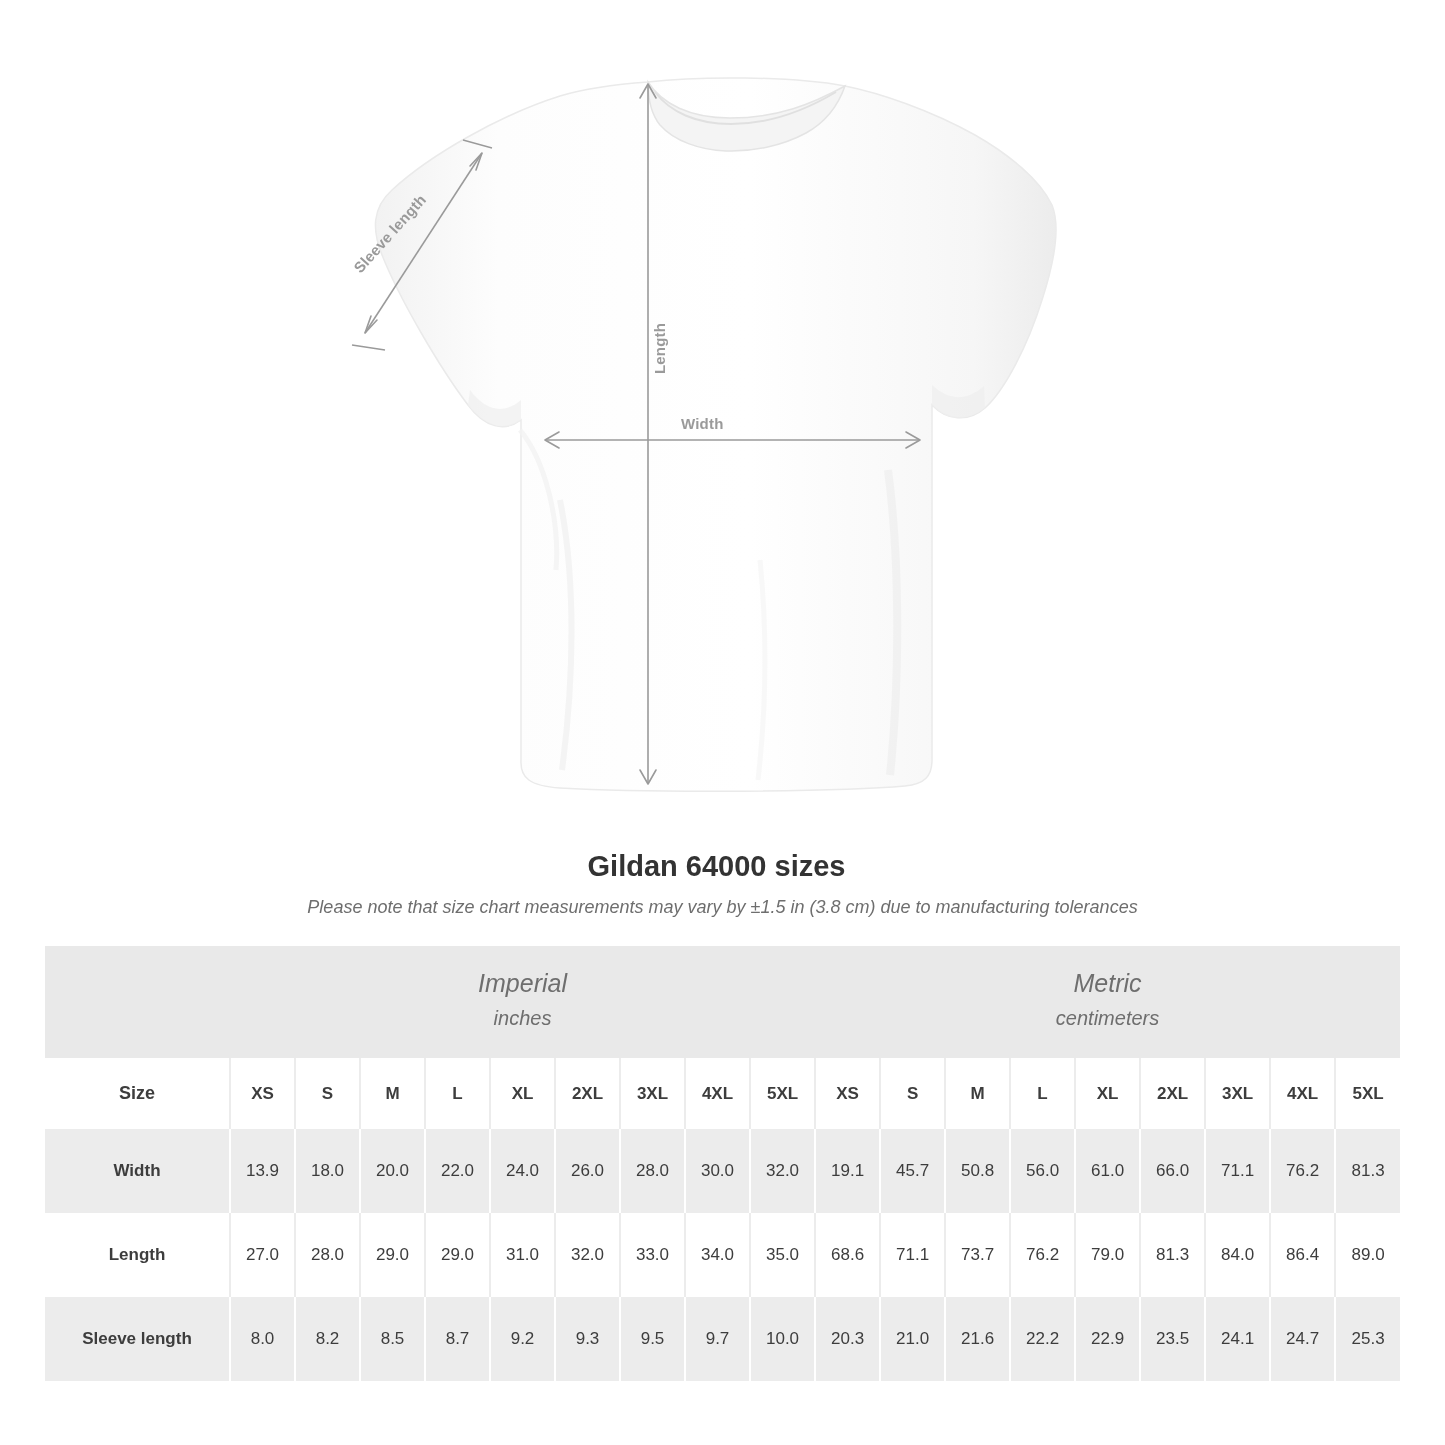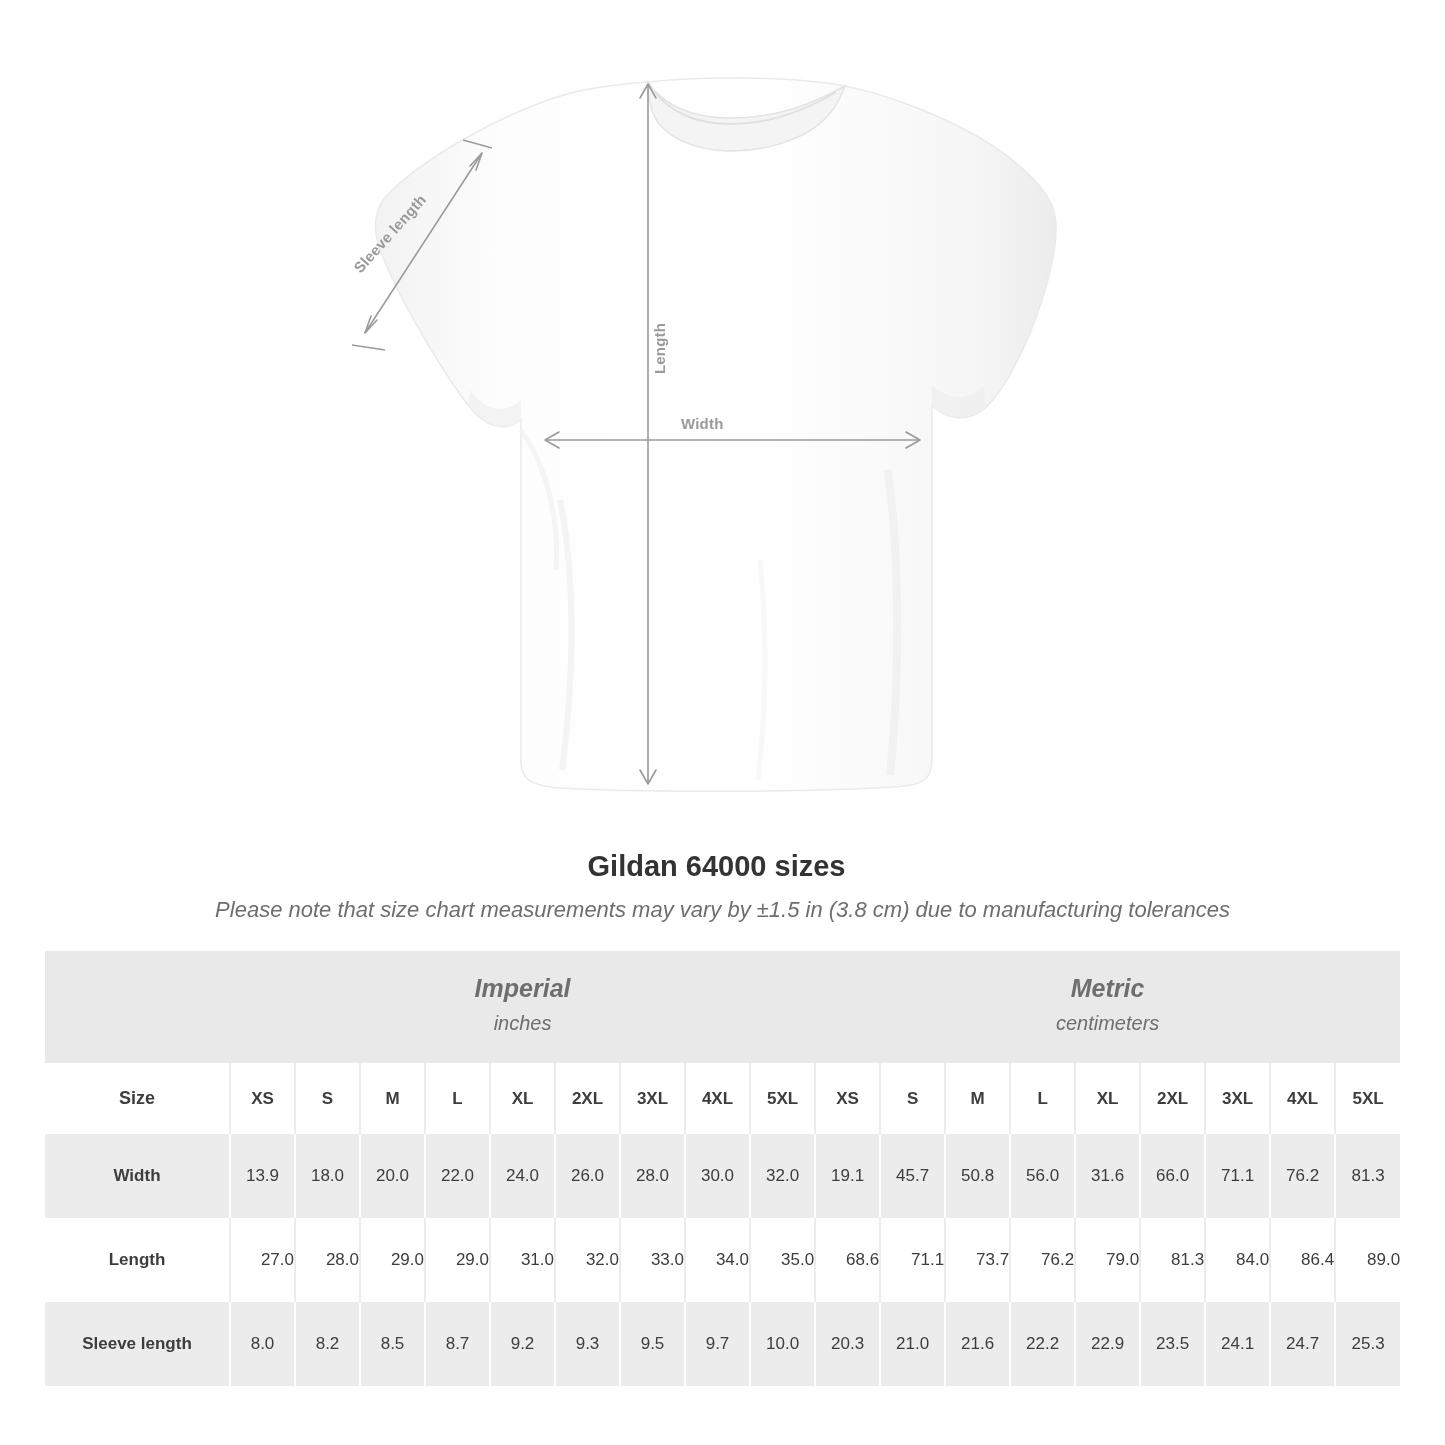--- a/index.html
+++ b/index.html
@@ -60,21 +60,21 @@
     text-align: center;
     margin-top: 30px;
   }
   .chart-title {
     font-size: 29px;
     font-weight: bold;
     color: #333333;
     margin: 0 12px 14px 0;
   }
   .chart-note {
-    font-size: 22px;
+    font-size: 18px;
     font-style: italic;
     color: #6e6e6e;
     margin: 0;
   }
 
   
   .table-wrap {
     margin: 28px 45px 0 45px;
   }
   table.size-table {
@@ -90,21 +90,21 @@
     border: none;
     padding: 0;
   }
   .unit-row td {
     background: #e9e9e9;
     height: 112px;
   }
   .unit-name {
     font-size: 25px;
     font-style: italic;
-    font-weight: bold;
+    font-weight: normal;
     color: #6e6e6e;
     line-height: 1.25;
   }
   .unit-sub {
     font-size: 20px;
     font-style: italic;
     color: #6e6e6e;
     line-height: 1.8;
   }
   .head-row td {
@@ -125,21 +125,20 @@
   .rowhead {
     font-weight: bold;
     font-size: 18px;
     color: #3d3d3d;
   }
   .data-row td.val, .head-row td.val {
     border-left: 2px solid #ffffff;
   }
   .row-plain td.val {
     border-left: 2px solid #ececec;
-    text-align: right;
   }
   .head-row td.val {
     border-left: 2px solid #ececec;
   }
 </style>
 </head>
 <body>
 
 <div class="page">
 
@@ -277,21 +276,21 @@
             <td class="val">22.0</td>
             <td class="val">24.0</td>
             <td class="val">26.0</td>
             <td class="val">28.0</td>
             <td class="val">30.0</td>
             <td class="val">32.0</td>
             <td class="val">19.1</td>
             <td class="val">45.7</td>
             <td class="val">50.8</td>
             <td class="val">56.0</td>
-            <td class="val">31.6</td>
+            <td class="val">61.0</td>
             <td class="val">66.0</td>
             <td class="val">71.1</td>
             <td class="val">76.2</td>
             <td class="val">81.3</td>
           </tr>
           <tr class="data-row row-plain">
             <td class="rowhead">Length</td>
             <td class="val">27.0</td>
             <td class="val">28.0</td>
             <td class="val">29.0</td>

